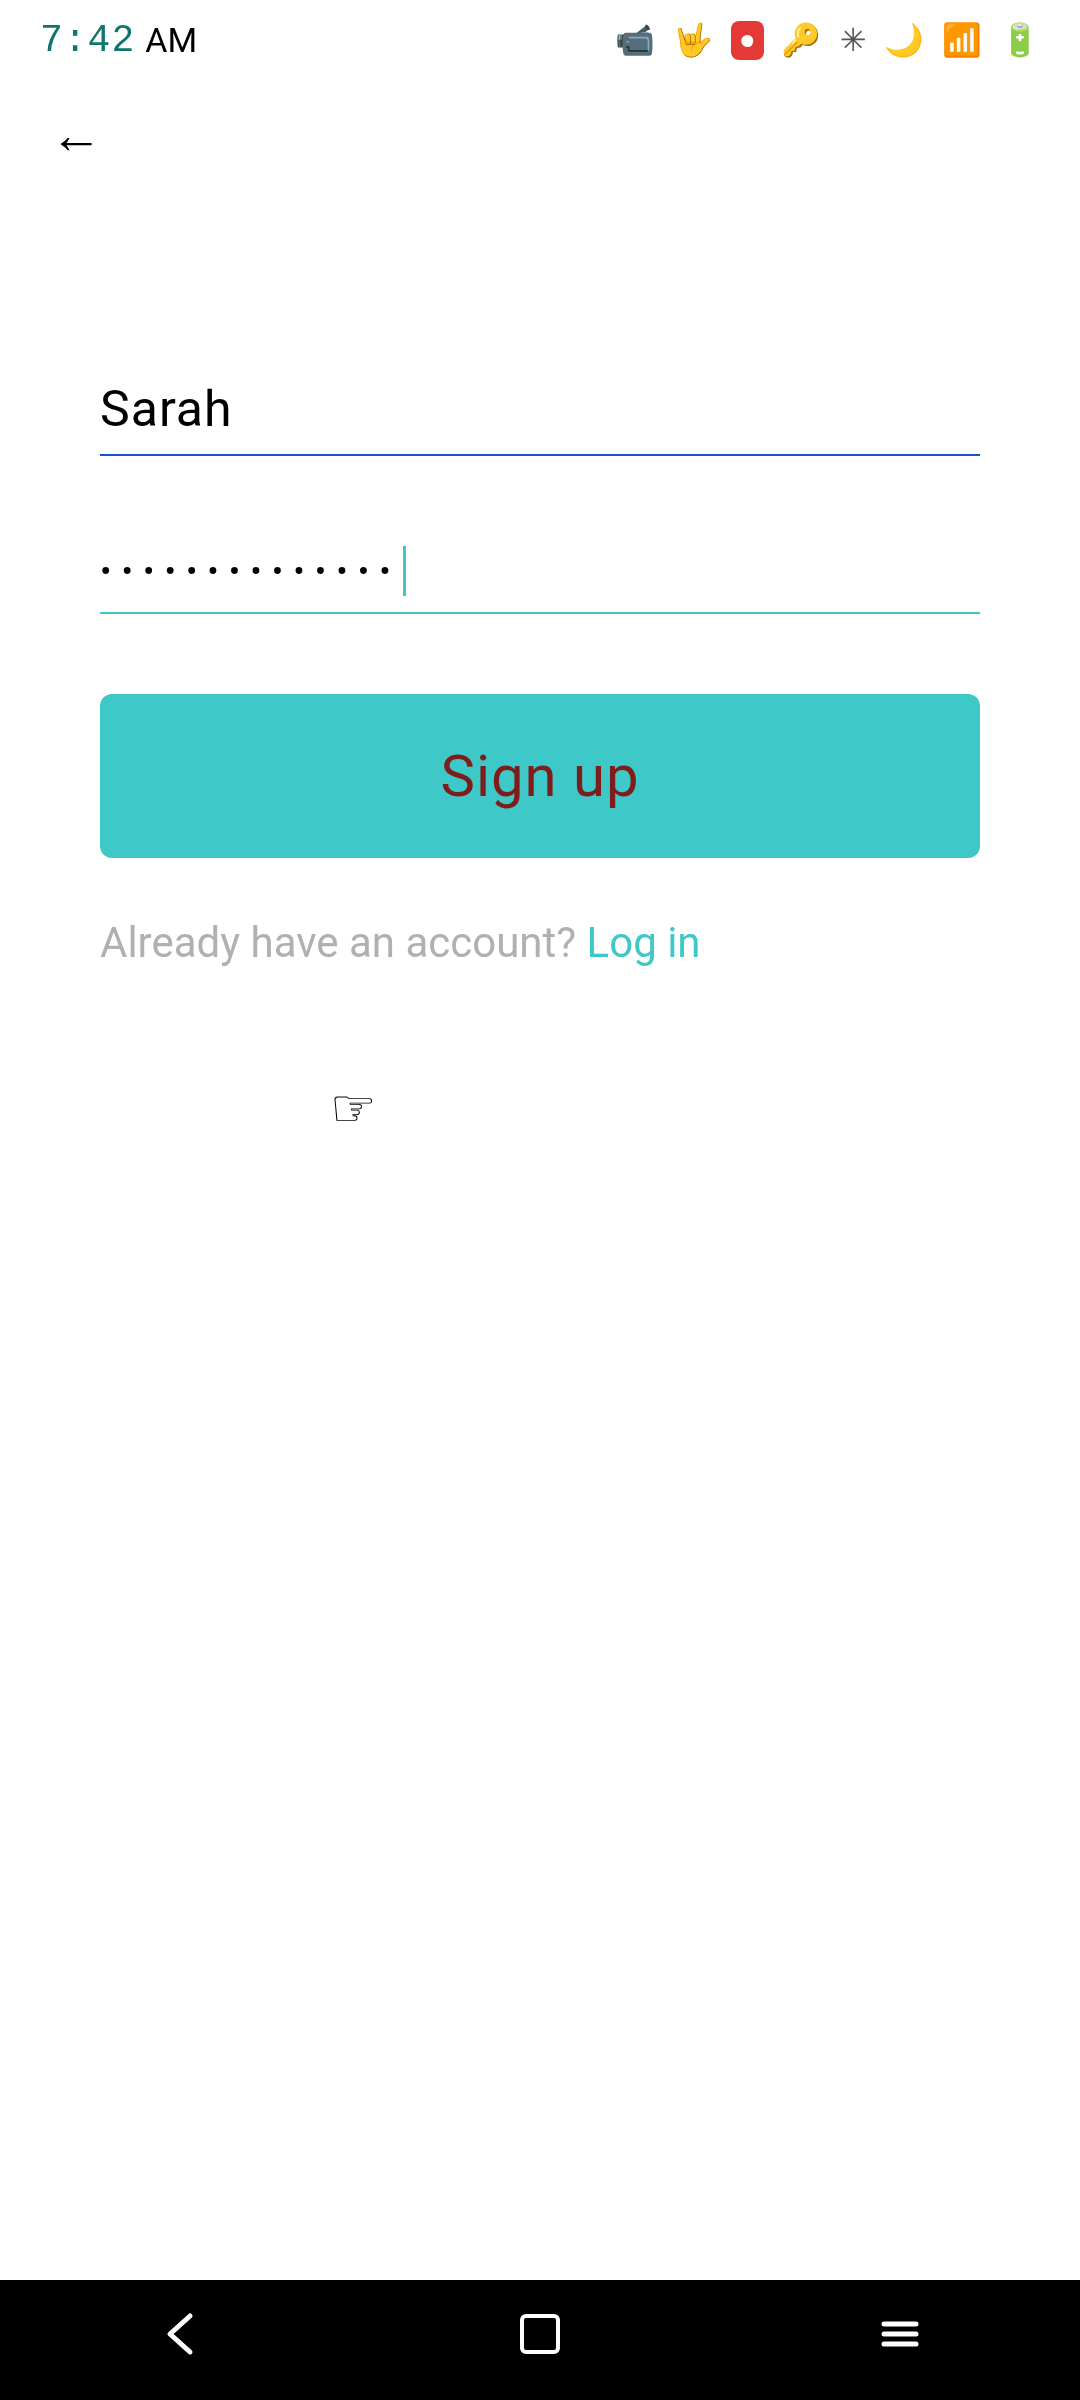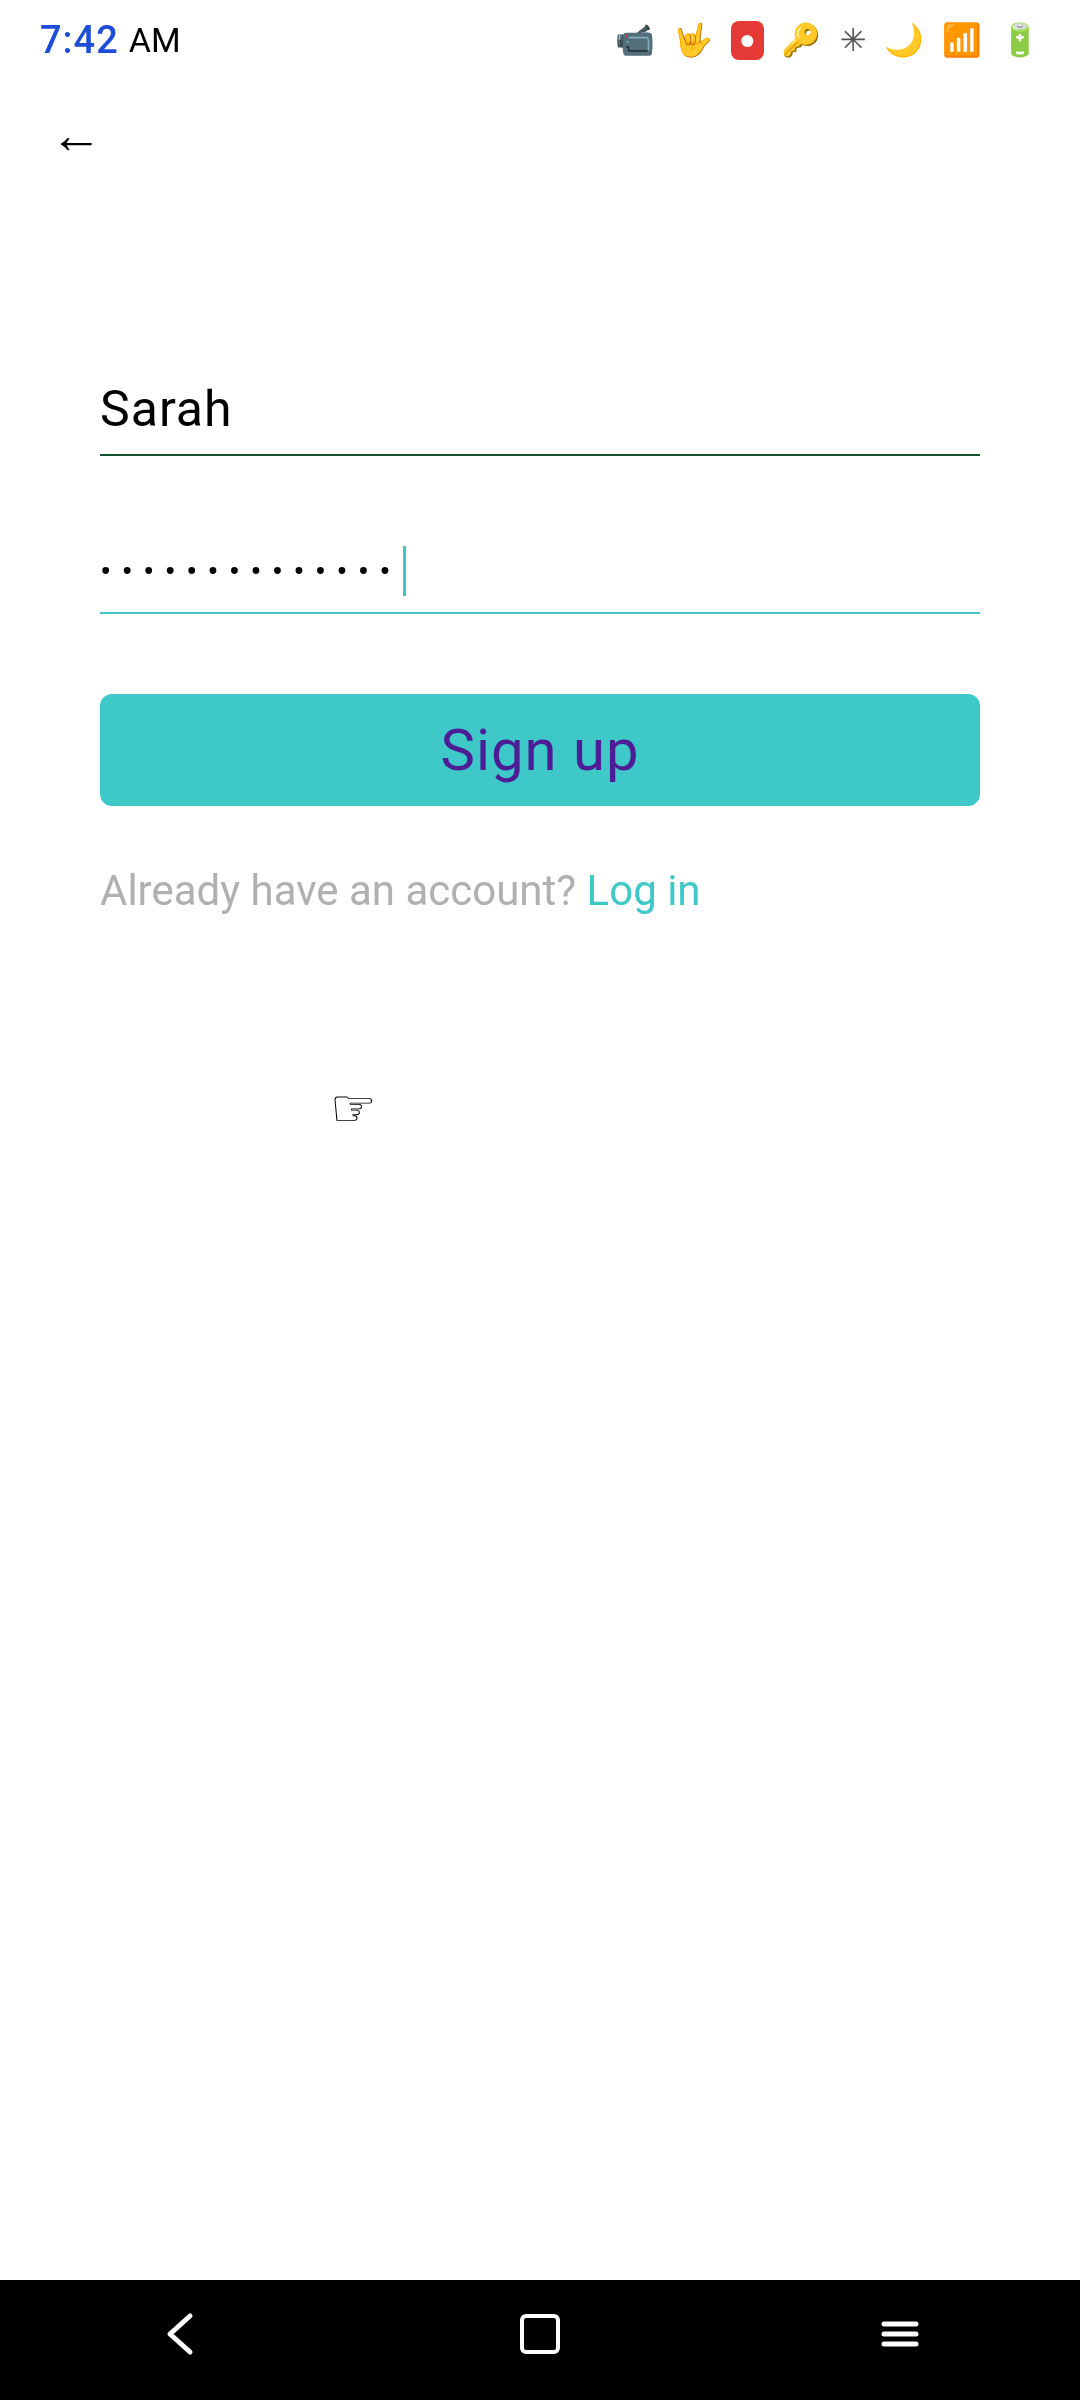--- a/index.html
+++ b/index.html
@@ -25,22 +25,23 @@
       background: #ffffff;
       display: flex;
       align-items: center;
       justify-content: space-between;
       padding: 0 40px;
     }
 
     .status-time {
       font-size: 38px;
       font-weight: 500;
-      color: #1d4ed8;
+      color: #0f766e;
       letter-spacing: 1px;
+      font-family: Liberation Mono, monospace;
     }
 
     .status-icons {
       display: flex;
       align-items: center;
       gap: 18px;
     }
 
     
     .header {
@@ -80,21 +81,21 @@
 
     
     .input-group {
       margin-bottom: 80px;
       position: relative;
     }
 
     .text-input {
       width: 100%;
       border: none;
-      border-bottom: 2px solid #14532d;
+      border-bottom: 2px solid #1d4ed8;
       outline: none;
       font-size: 50px;
       color: #000000;
       padding: 10px 0 16px 0;
       background: transparent;
       font-family: inherit;
       letter-spacing: 1px;
     }
 
     @keyframes blink {
@@ -123,25 +124,25 @@
       width: 3px;
       height: 50px;
       background: #40c4c4;
       margin-left: 2px;
       vertical-align: middle;
     }
 
     
     .signup-btn {
       width: 100%;
-      height: 112px;
+      height: 164px;
       background: #3fc8c8;
       border: none;
       border-radius: 12px;
-      color: #4c1d95;
+      color: #7f1d1d;
       font-size: 58px;
       font-weight: 400;
       cursor: pointer;
       letter-spacing: 1px;
       margin-bottom: 60px;
       font-family: inherit;
     }
 
     
     .login-row {

